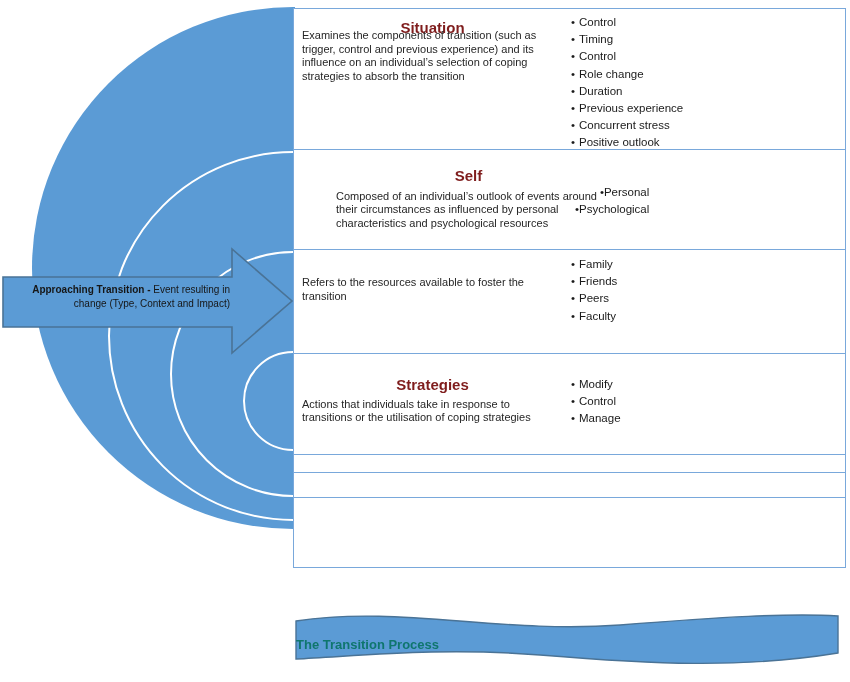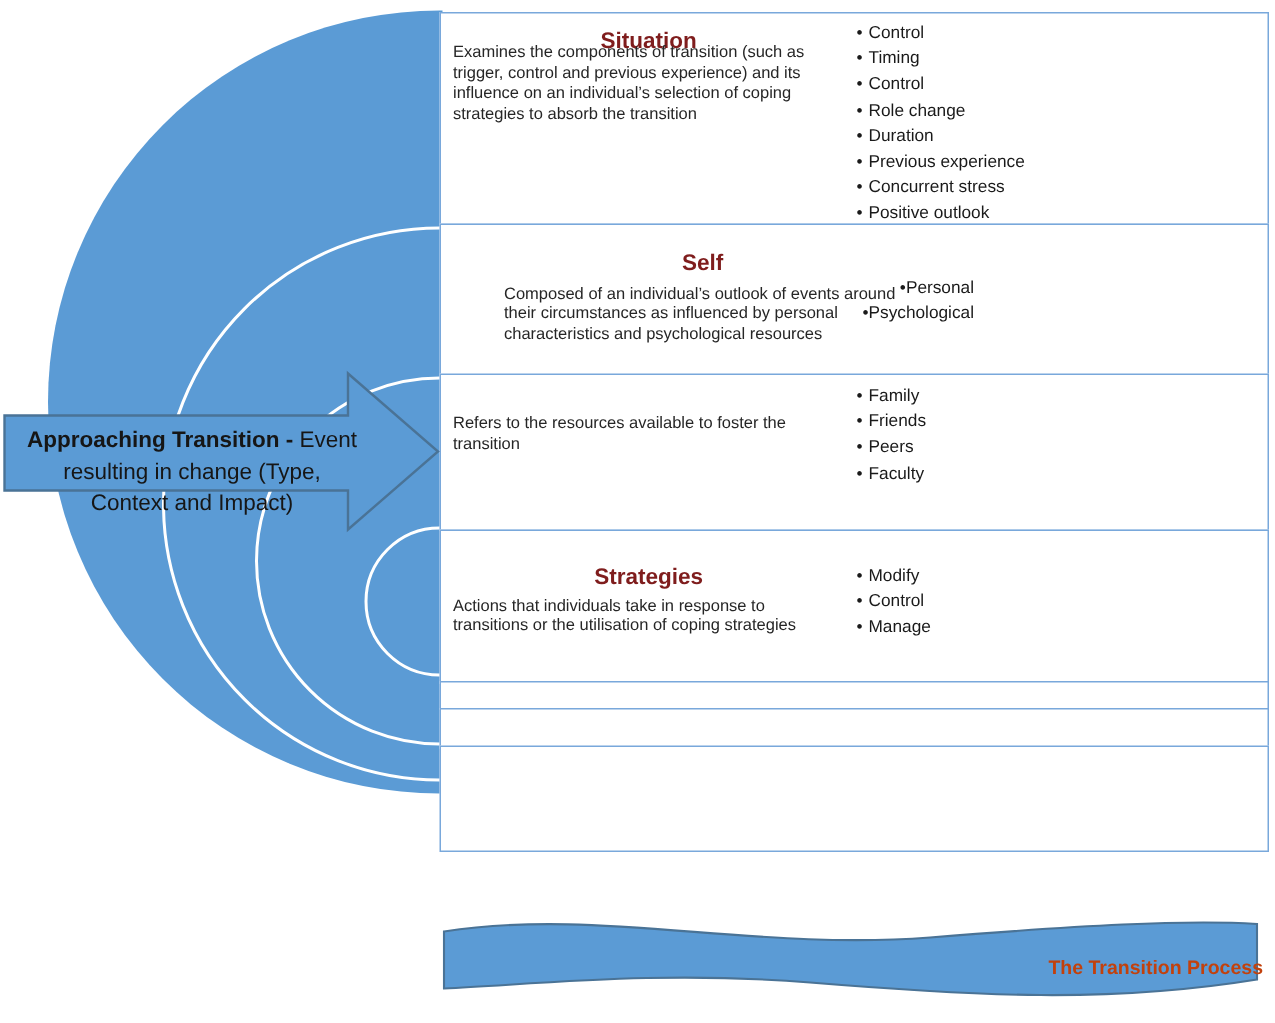--- a/index.html
+++ b/index.html
@@ -36,28 +36,28 @@
   #box-support .bullets{top:6px;}
   #box-strategies{top:352.5px;height:103px;}
   #box-strategies .box-title{top:22px;}
   #box-strategies .box-desc{top:44px;width:258px;}
   #box-strategies .bullets{top:22px;}
   #box-empty-1{top:454px;height:19px;}
   #box-empty-2{top:471.5px;height:27px;}
   #box-empty-3{top:497px;height:71px;}
   
   #arrow-label{
-    position:absolute;left:16px;top:283px;width:224px;text-align:center;
-    font-size:15px;line-height:1.4;color:#161616;
+    position:absolute;left:6px;top:283px;width:224px;text-align:right;
+    font-size:10px;line-height:1.4;color:#161616;
   }
   #arrow-label .bold{font-weight:bold;}
   
   #banner-label{
-    position:absolute;left:296px;top:637px;width:546px;text-align:right;
-    font-size:13px;font-weight:bold;color:#c2410c;
+    position:absolute;left:296px;top:637px;width:546px;text-align:left;
+    font-size:13px;font-weight:bold;color:#0f766e;
   }
 </style>
 </head>
 <body>
 
 <div id="canvas">
 
   <svg id="rings-svg" width="850" height="682" viewBox="0 0 850 682">
     <defs>
       <clipPath id="left-clip">

